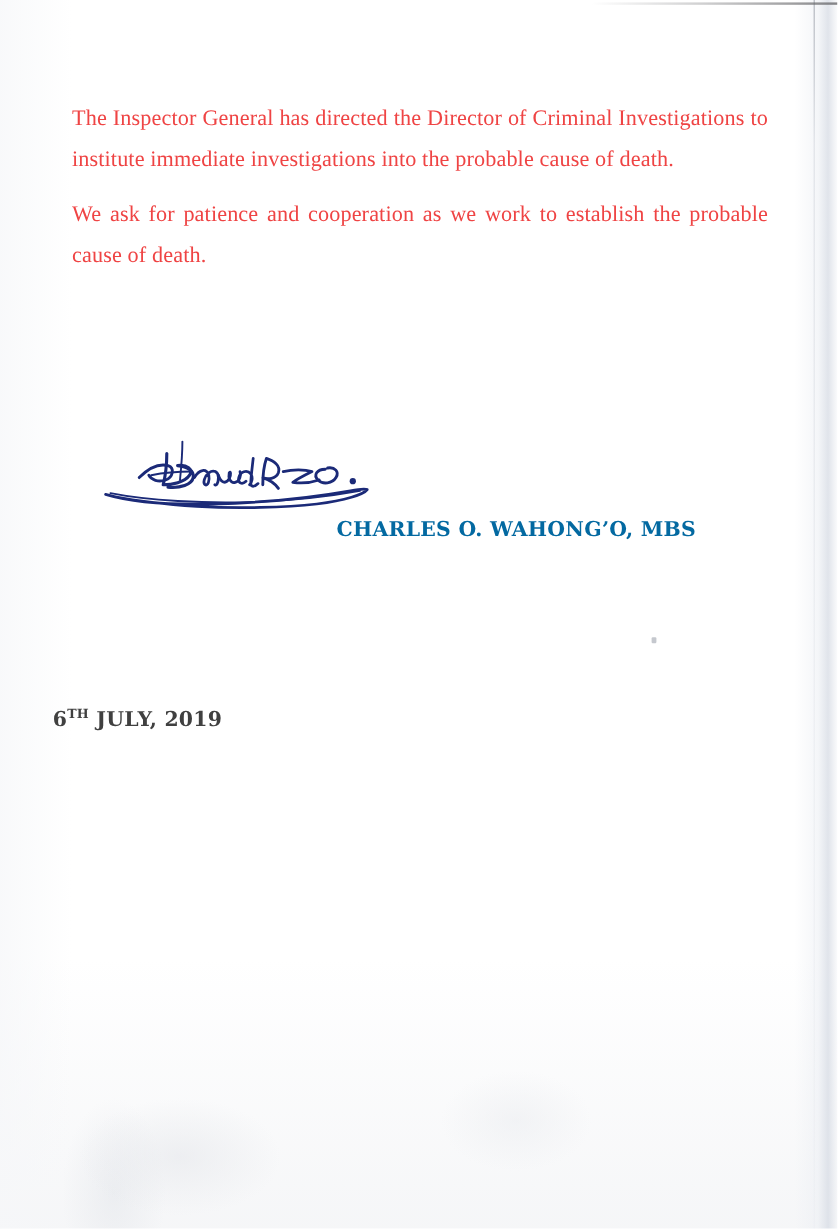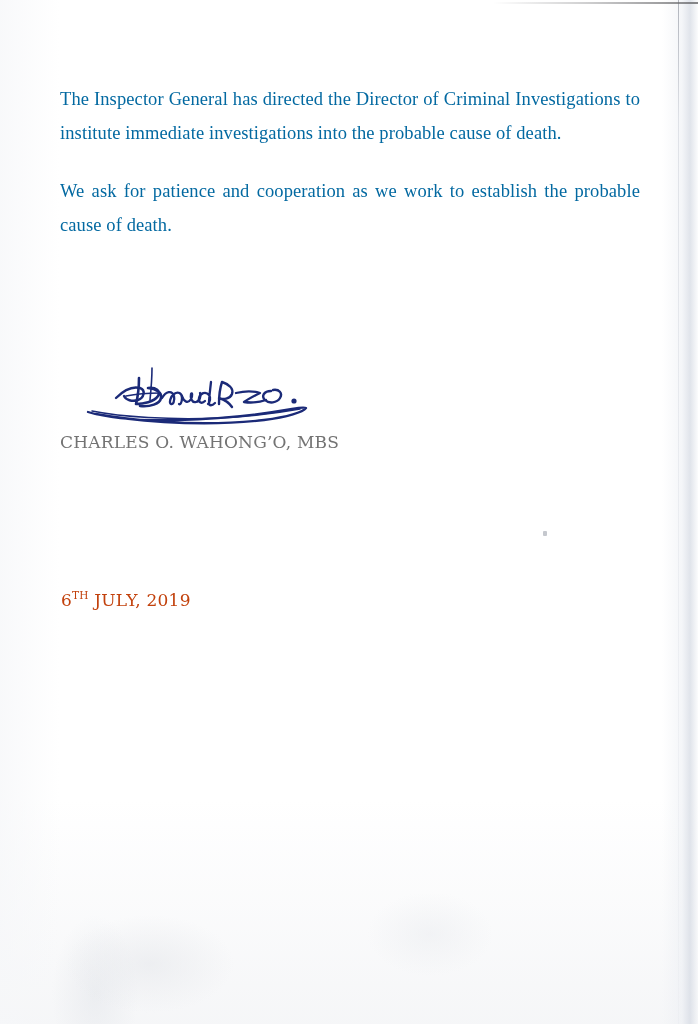--- a/index.html
+++ b/index.html
@@ -99,24 +99,24 @@
     top: 82px;
     width: 580px;
   }
   .para {
     margin: 0;
     text-align: justify;
     text-justify: inter-word;
     font-size: 18.5px;
     line-height: 34px;
     letter-spacing: 0.1px;
-    color: #0369a1;
+    color: #ef4444;
   }
   .para + .para {
-    margin-top: 24px;
+    margin-top: 12px;
   }
 
   
   .signature {
     position: absolute;
     left: 78px;
     top: 360px;
     width: 280px;
     height: 70px;
   }
@@ -126,46 +126,47 @@
     height: 70px;
   }
 
   
   .signoff {
     position: absolute;
     left: 60px;
     top: 430px;
     width: 520px;
     font-family: "DejaVu Serif", "Liberation Serif", serif;
-    font-weight: normal;
+    font-weight: bold;
     font-size: 17px;
     line-height: 24.5px;
     letter-spacing: 0.2px;
-    color: #737373;
+    color: #0369a1;
+    text-align: right;
   }
   .signoff-line {
     white-space: nowrap;
   }
   .signoff-line.underlined {
     display: inline-block;
     border-bottom: 2.5px solid #0d0d0d;
     padding-bottom: 1px;
     line-height: 22px;
   }
 
   
   .date-line {
     position: absolute;
-    left: 61px;
+    left: 44px;
     top: 589px;
     font-family: "DejaVu Serif", "Liberation Serif", serif;
-    font-weight: normal;
+    font-weight: bold;
     font-size: 17px;
     letter-spacing: 0.2px;
-    color: #c2410c;
+    color: #404040;
     white-space: nowrap;
   }
   .date-line sup {
     font-size: 10.5px;
     vertical-align: super;
     letter-spacing: 0.2px;
   }
 </style>
 </head>
 <body>

